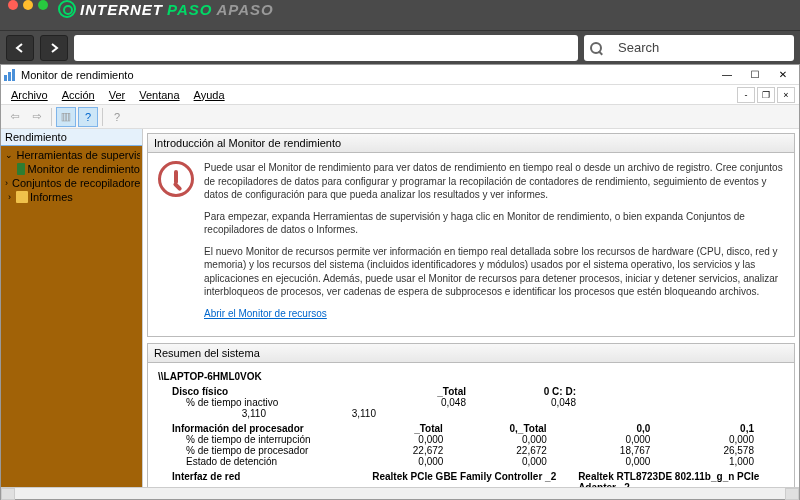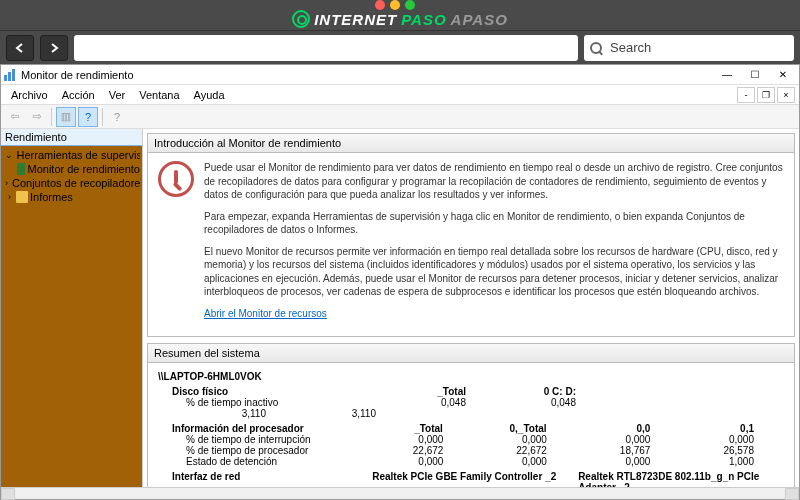--- a/index.html
+++ b/index.html
@@ -1,48 +1,48 @@
 <!DOCTYPE html>
 <html><head>
 <meta charset="utf-8">
 <style>
   * { box-sizing: border-box; margin: 0; padding: 0; }
   body { font-family: "Segoe UI", Tahoma, sans-serif; font-size: 11px; background: #fff; width: 800px; height: 500px; overflow: hidden; }
   
   
-  .browser-top { background: #4a4a4a; height: 30px; display: flex; align-items: center; padding: 0 8px; flex-direction: column; }
+  .browser-top { background: #4a4a4a; height: 30px; display: flex; align-items: flex-start; padding: 0 8px; }
   .mac-dots { display: flex; gap: 5px; margin-right: 10px; }
   .dot { width: 10px; height: 10px; border-radius: 50%; }
   .dot.red { background: #ff5f56; } .dot.yellow { background: #ffbd2e; } .dot.green { background: #27c93f; }
   .brand { display: flex; align-items: center; gap: 4px; }
   .brand-icon { width: 18px; height: 18px; border: 2px solid #00d966; border-radius: 50%; position: relative; }
   .brand-icon::after { content:""; position:absolute; width:6px; height:6px; border:2px solid #00d966; border-radius:50%; top:3px; left:3px; }
   .brand-text1 { color:#fff; font-weight:bold; font-size:15px; letter-spacing:1px; font-style: italic; }
   .brand-text2 { color:#00d966; font-weight:bold; font-size:15px; letter-spacing:1px; font-style: italic; }
   .brand-text3 { color:#999; font-weight:bold; font-size:15px; letter-spacing:1px; font-style: italic; }
   
   
   .browser-nav { background: #4a4a4a; height: 34px; display: flex; align-items:center; padding: 0 6px; gap: 6px; border-top:1px solid #333; }
   .nav-btn { width:28px; height:26px; background:#333; border:1px solid #222; border-radius:3px; display:flex; align-items:center; justify-content:center; color:#fff; cursor:pointer; }
   .addr { flex:1; height:26px; background:#fff; border-radius:3px; }
-  .search-box { width:210px; height:26px; background:#fff; border-radius:3px; display:flex; align-items:center; padding:0 6px; gap:8px; }
+  .search-box { width:210px; height:26px; background:#fff; border-radius:3px; display:flex; align-items:center; padding:0 6px; gap:16px; }
   .search-icon { width:12px; height:12px; border:2px solid #666; border-radius:50%; position:relative; }
   .search-icon::after { content:""; position:absolute; width:5px; height:2px; background:#666; transform:rotate(45deg); bottom:-2px; right:-3px; }
   .search-text { color:#444; font-size:13px; }
   
   
   .app-window { border:1px solid #999; height: 436px; display:flex; flex-direction:column; background:#fff; }
   .titlebar { height:20px; display:flex; align-items:center; padding:0 2px; border-bottom:1px solid #ddd; }
   .titlebar-icon { width:14px; height:14px; margin-right:4px; display:inline-block; }
   .titlebar-title { flex:1; font-size:11px; }
   .win-controls { display:flex; gap:0; }
   .win-btn { width:28px; height:18px; display:flex; align-items:center; justify-content:center; font-size:10px; cursor:pointer; }
   
   .menubar { height:20px; display:flex; align-items:center; padding:0 4px; gap:2px; border-bottom:1px solid #ddd; }
-  .menu-item { padding:2px 6px; font-size:11px; cursor:pointer; }
+  .menu-item { padding:2px 6px; font-size:11px; cursor:pointer;text-decoration:underline; }
   .menubar-right { margin-left:auto; display:flex; gap:2px; }
   .mb-btn { width:18px; height:16px; border:1px solid #ccc; font-size:9px; display:flex; align-items:center; justify-content:center; cursor:pointer; }
   
   .toolbar { height:24px; display:flex; align-items:center; padding:0 4px; gap:2px; border-bottom:1px solid #ddd; background:#f5f5f5; }
   .tb-btn { width:20px; height:20px; display:flex; align-items:center; justify-content:center; font-size:11px; color:#999; border:1px solid transparent; cursor:pointer; }
   .tb-btn.active { border:1px solid #7eb4ea; background:#cde6f7; }
   .tb-sep { width:1px; height:18px; background:#ccc; margin:0 2px; }
   
   .app-body { flex:1; display:flex; overflow:hidden; }
   .sidebar { width:142px; border-right:1px solid #ccc; background:#a16207; overflow:hidden; font-size:11px; }

